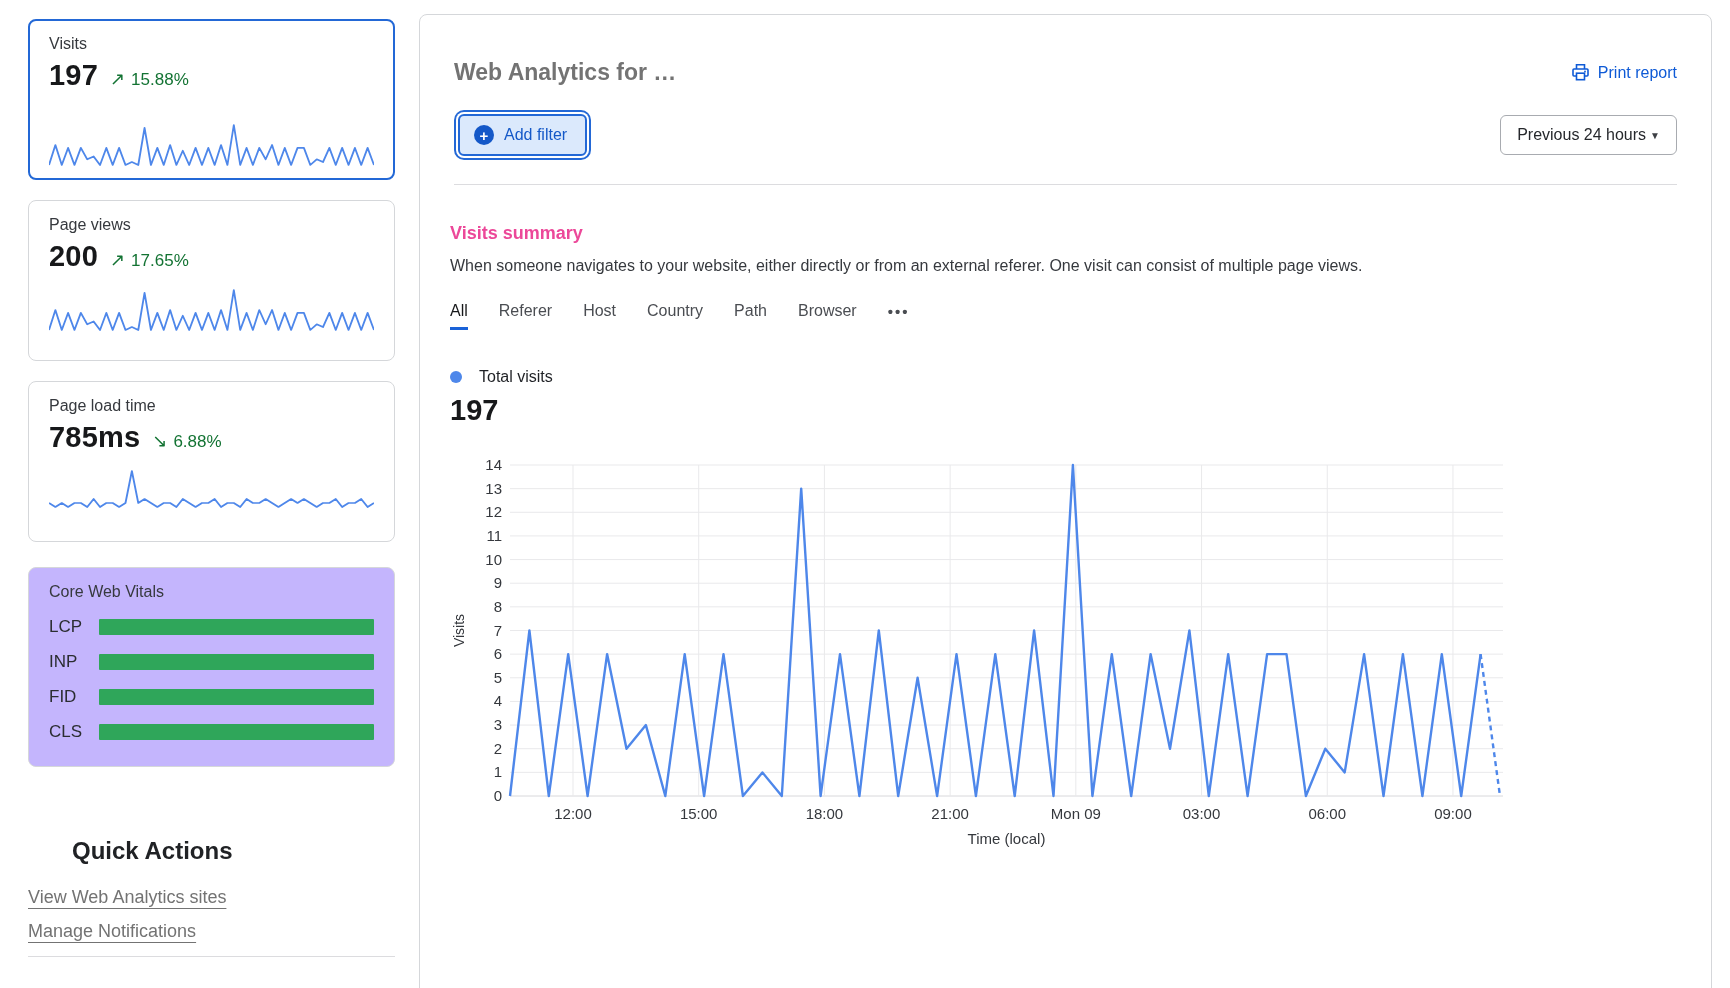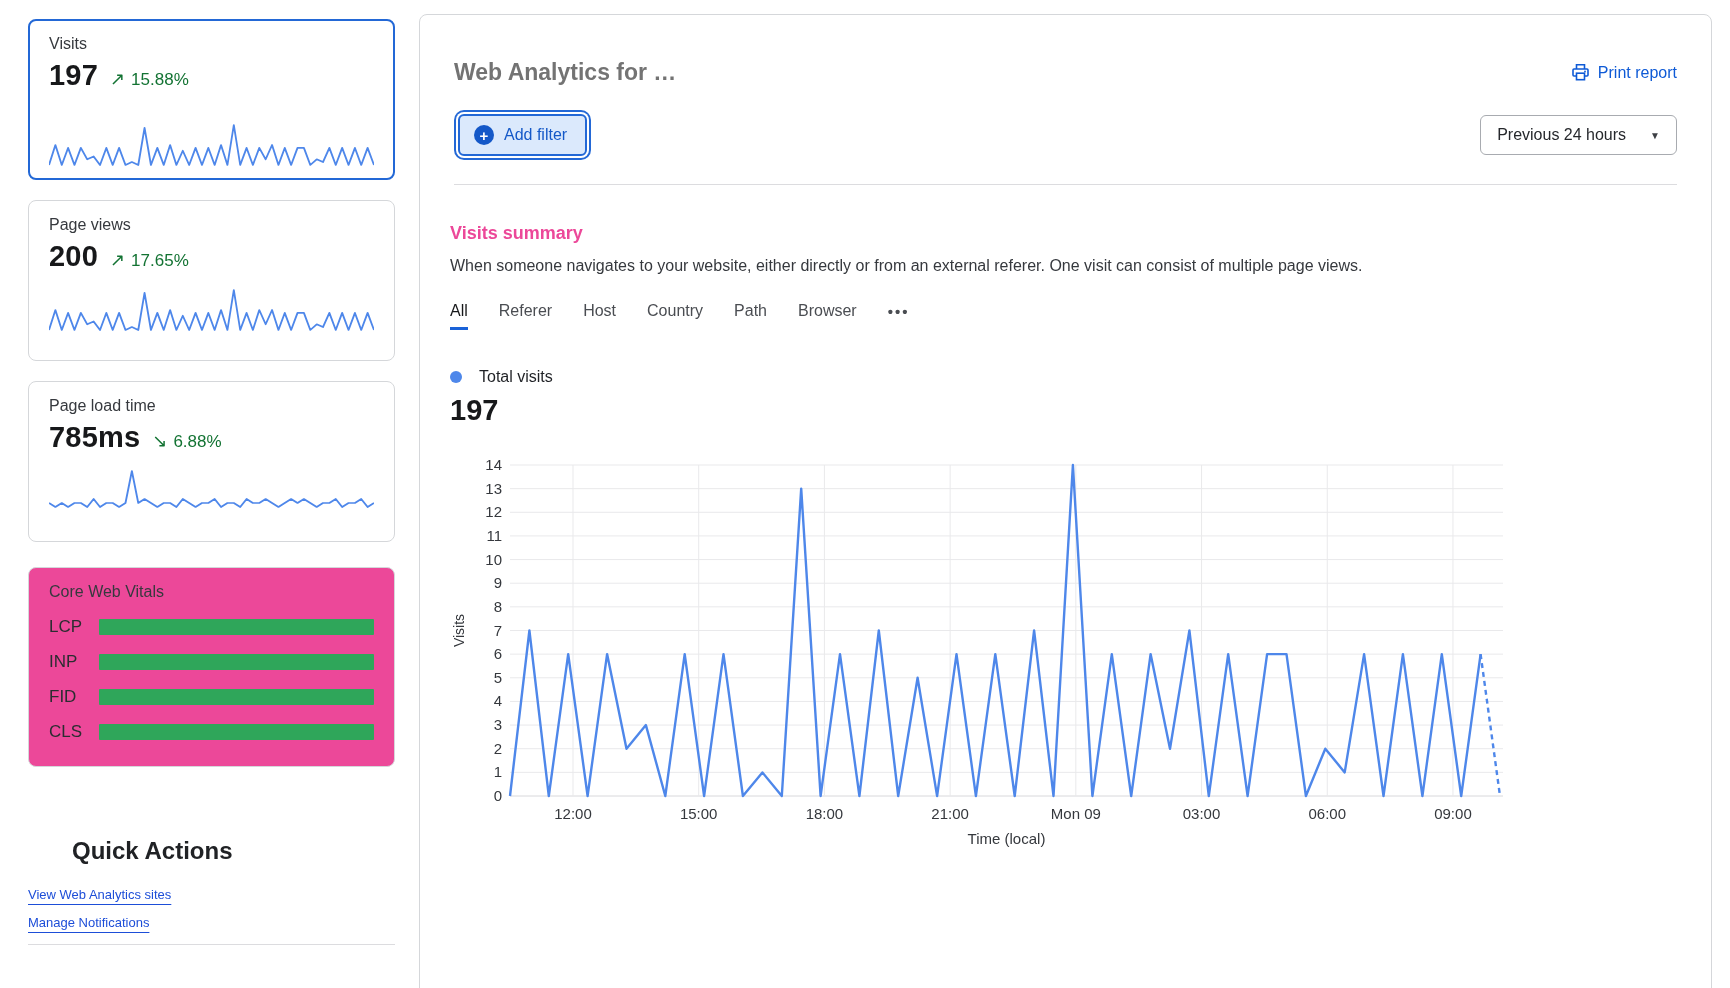--- a/index.html
+++ b/index.html
@@ -24,31 +24,31 @@
   .metric-card + .metric-card { margin-top:20px; }
   .card-title { font-size:16px; color:#36393e; }
   .value-row { display:flex; align-items:baseline; gap:12px; margin-top:6px; }
   .metric-value { font-size:29px; font-weight:700; color:#17181a; letter-spacing:.2px; }
   .trend { font-size:17px; color:var(--green-text); display:flex; align-items:baseline; gap:6px; }
   .trend .arr { font-size:18px; }
   .spark { margin-top:auto; width:100%; height:46px; display:block; }
 
   .vitals-card {
     margin-top:25px; border:1px solid var(--card-border); border-radius:8px;
-    padding:15px 20px 18px 20px; height:200px; background:#ec4899;
+    padding:15px 20px 18px 20px; height:200px; background:#c4b5fd;
   }
   .vital-row { display:flex; align-items:center; margin-top:15px; }
   .vital-row:first-of-type { margin-top:16px; }
   .vital-label { width:50px; font-size:17px; color:#2b2d31; }
   .vital-bar { flex:1; height:16px; background:var(--green-bar); border-radius:1px; }
 
   .quick-actions { margin-top:70px; }
   .qa-title { font-size:24px; font-weight:700; color:#202225;margin-left:44px; }
   .qa-link {
-    display:inline-block; margin-top:22px; font-size:13px; color:#1d4ed8;
+    display:inline-block; margin-top:22px; font-size:18px; color:#737373;
     text-decoration:underline; text-underline-offset:5px; cursor:pointer;
   }
   .qa-link + .qa-link { margin-top:13px; }
   .qa-links { display:flex; flex-direction:column; align-items:flex-start; }
   .sidebar-divider { margin-top:14px; border-top:1px solid #dcdcdf; width:100%; }
 
   
   .main-card {
     position:absolute; left:419px; top:14px; width:1293px; height:1010px;
     border:1px solid var(--card-border); border-radius:8px; background:#fff;
@@ -63,21 +63,21 @@
     background:#dbe9fc; color:#1458c8; font-size:16px;
     border:2px solid var(--accent); border-radius:6px; padding:9px 18px 9px 14px;
     box-shadow:0 0 0 2px #fff, 0 0 0 4px var(--accent); cursor:pointer;
     margin-left:4px;
   }
   .plus-icon {
     width:20px; height:20px; border-radius:50%; background:#1458c8; color:#fff;
     display:flex; align-items:center; justify-content:center; font-size:15px; font-weight:700; line-height:1;
   }
   .range-btn {
-    display:flex; align-items:center; gap:24px; background:#fff;
+    display:flex; align-items:center; gap:4px; background:#fff;
     border:1px solid #a8abb0; border-radius:6px; padding:10px 16px;
     font-size:16px; color:#26282c; cursor:pointer;
   }
   .caret { font-size:10px; color:#3c3f44; }
 
   .section { padding:0 30px; }
   .section-title { margin-top:38px; font-size:18px; font-weight:700; color:#ec4899; }
   .section-desc { margin-top:13px; font-size:16px; color:#36393e; }
   .tabs { display:flex; gap:31px; margin-top:27px; align-items:flex-end; }
   .tab { font-size:16px; color:#4a4d52; padding-bottom:7px; cursor:pointer; border-bottom:3px solid transparent; }

